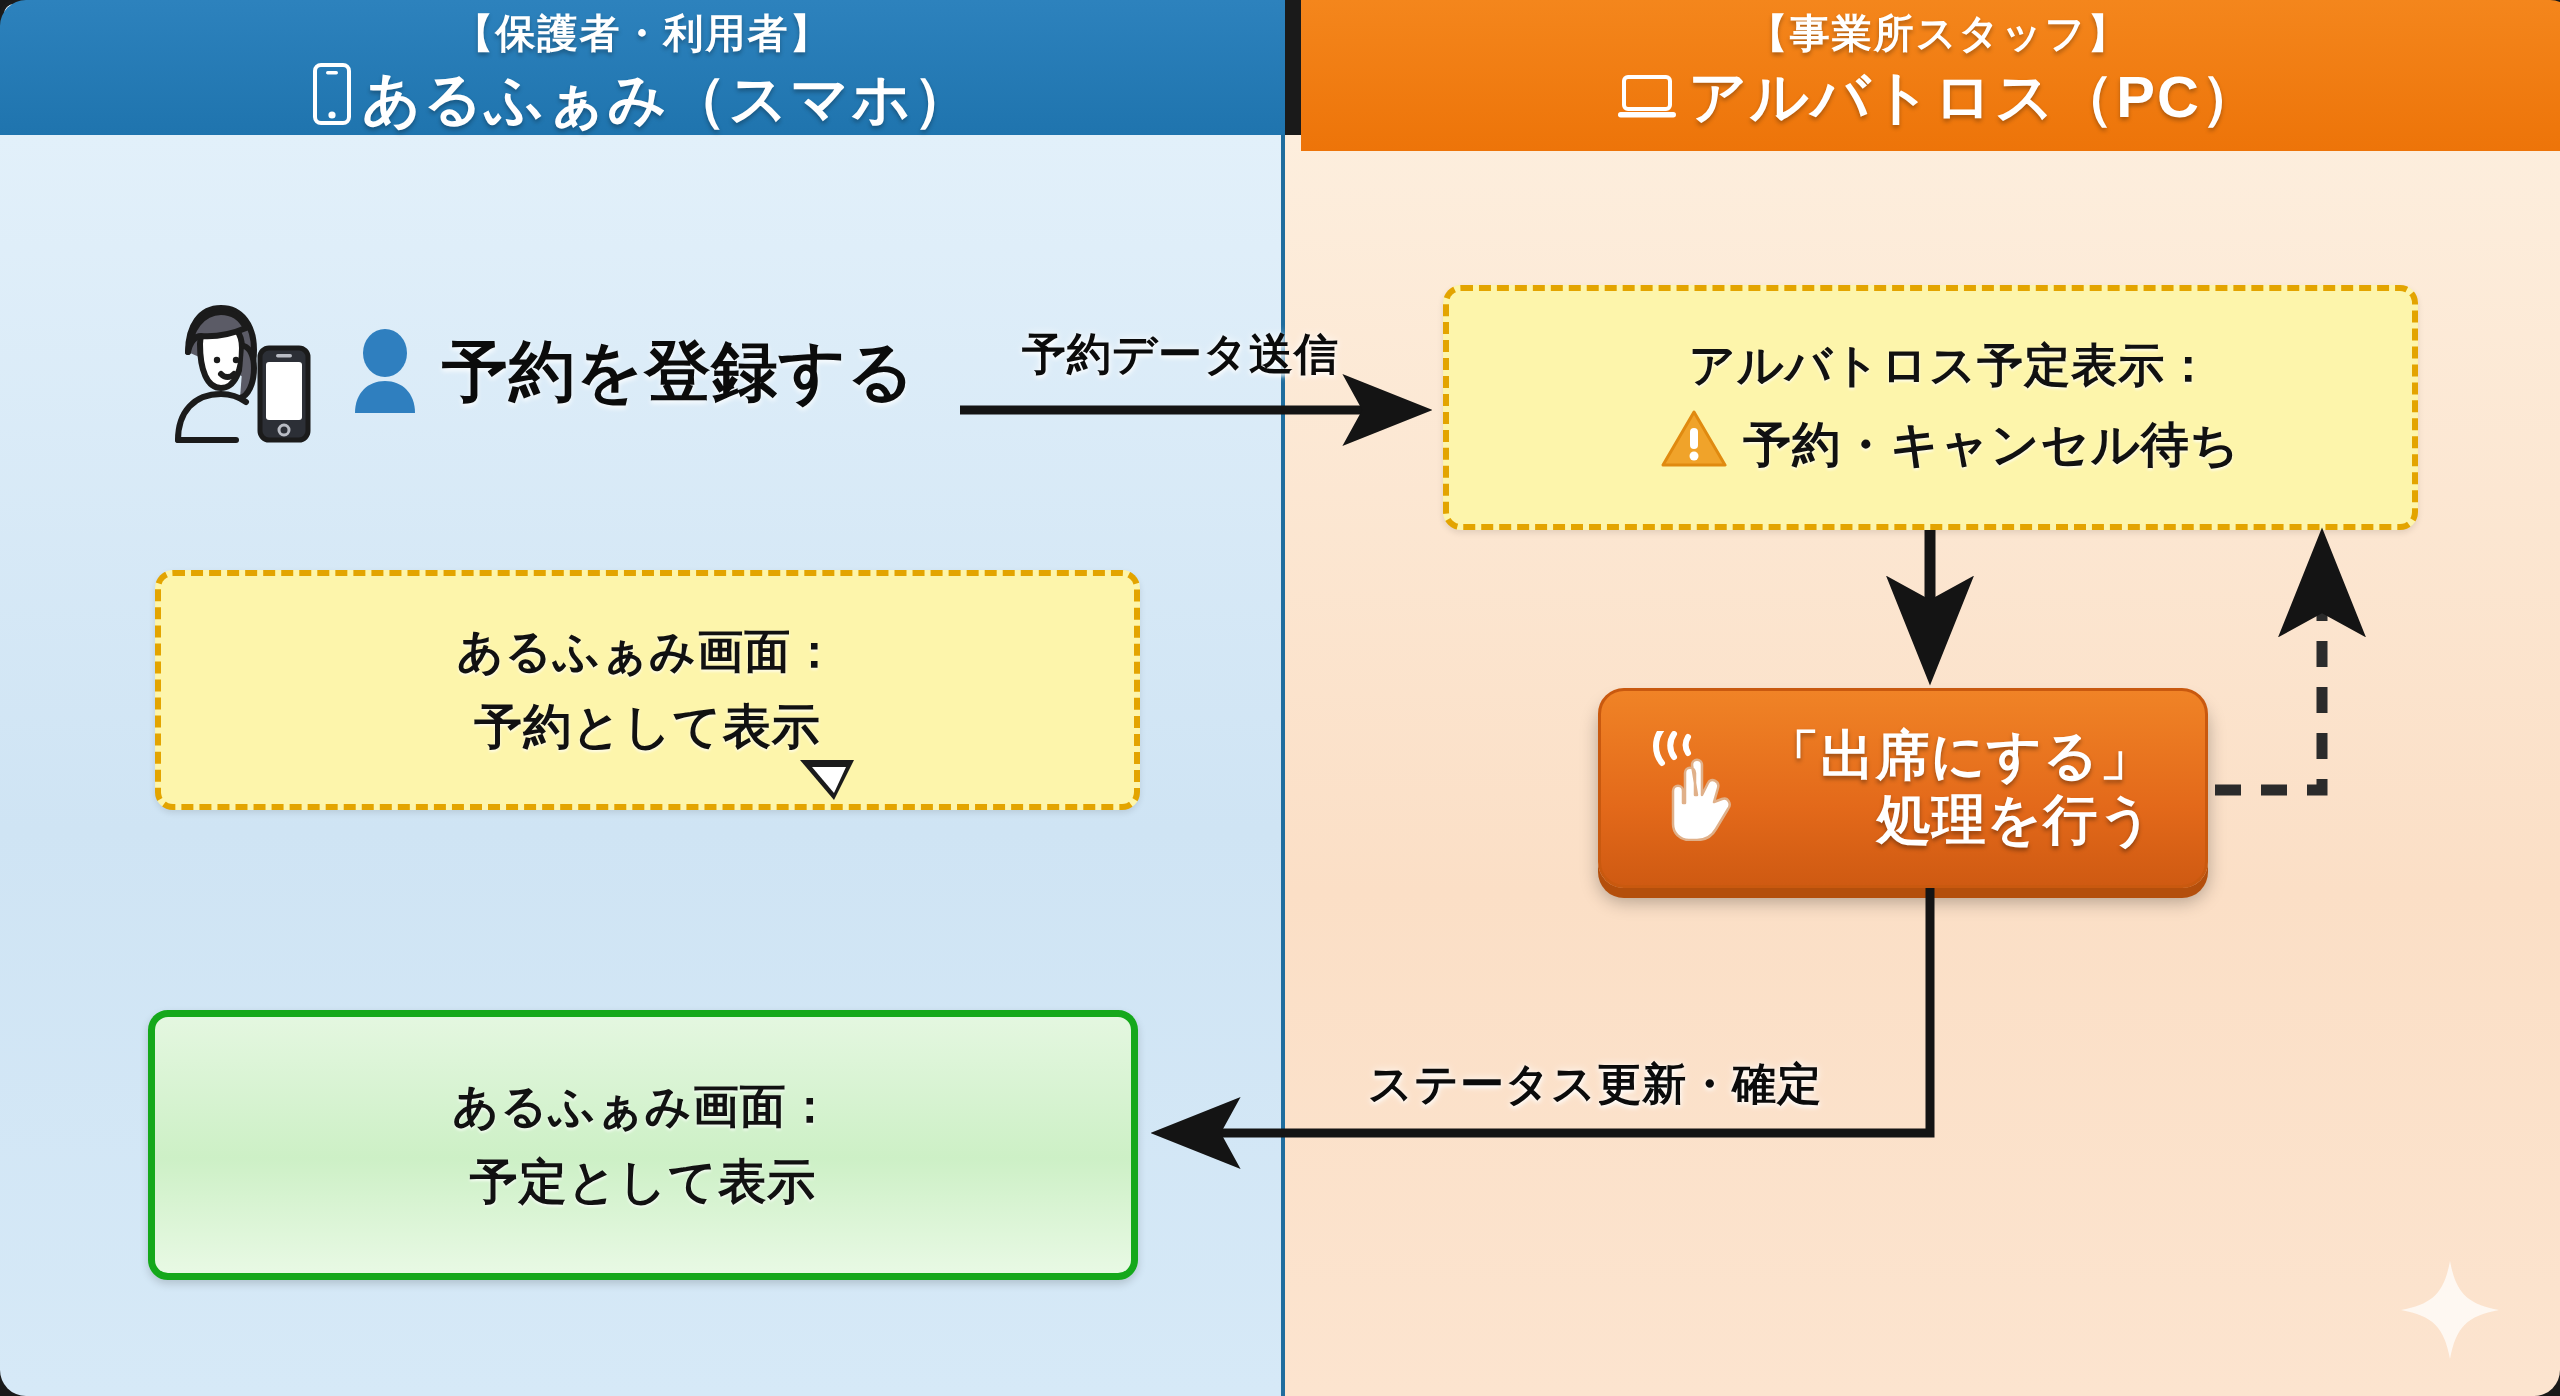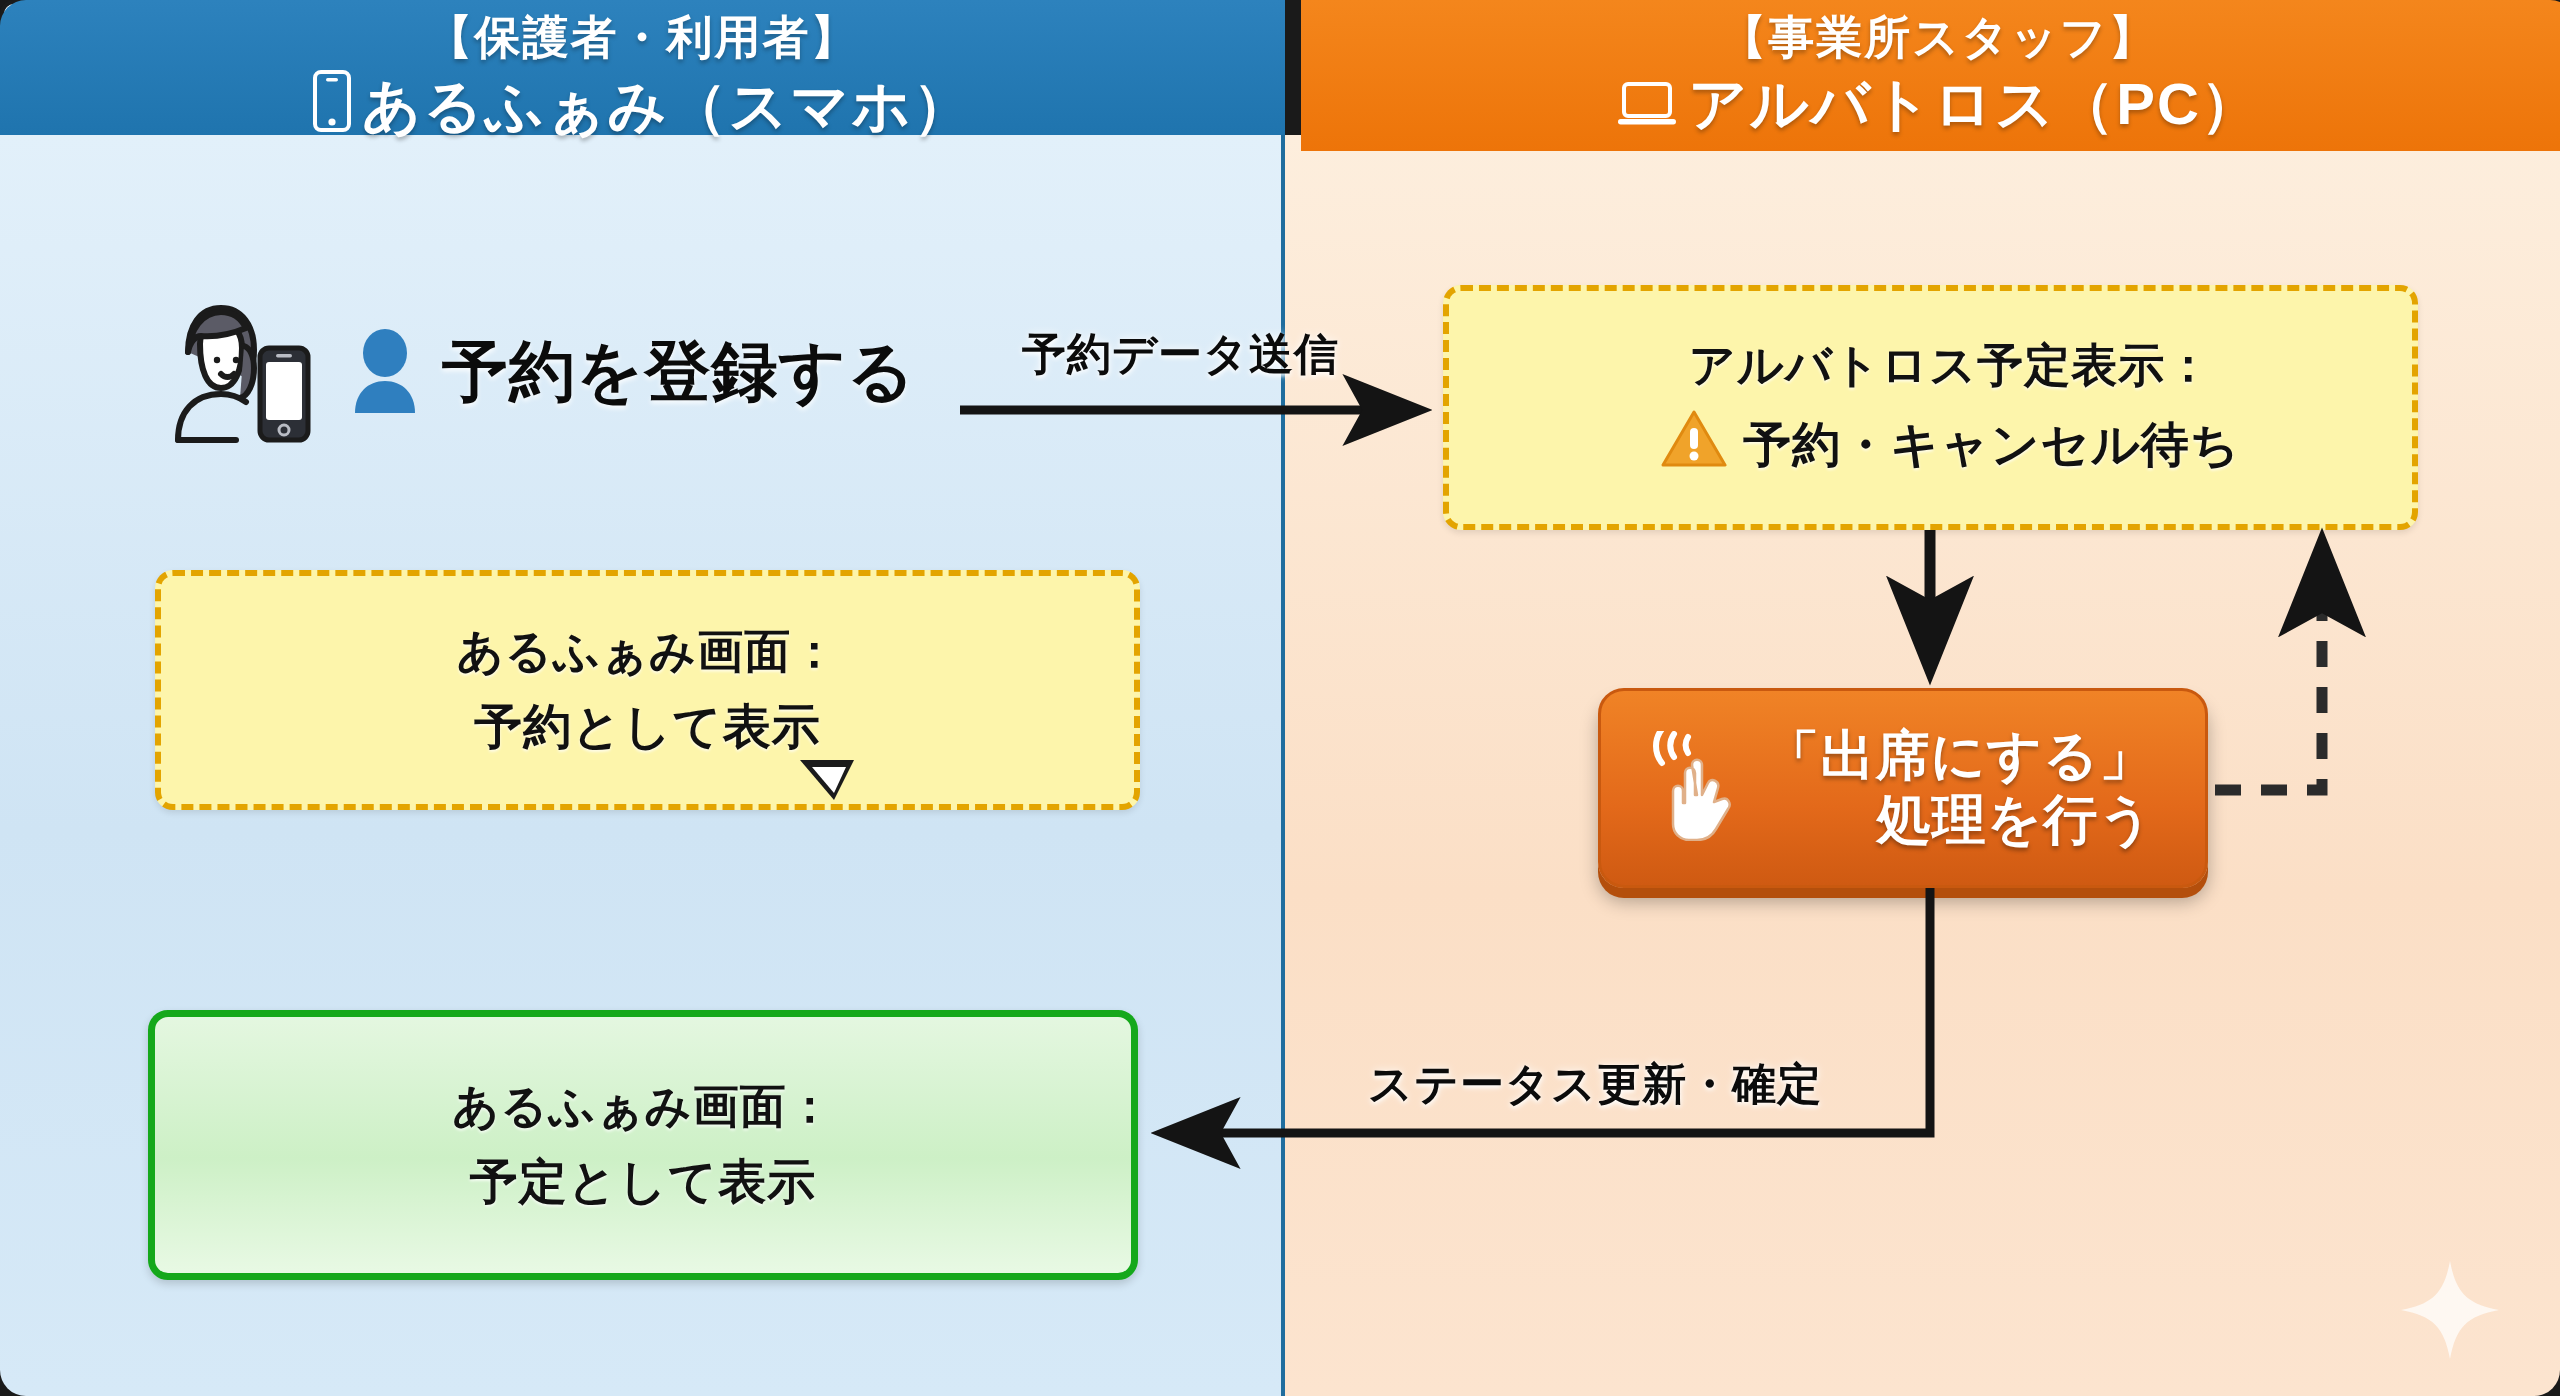--- a/index.html
+++ b/index.html
@@ -37,21 +37,21 @@
     border-radius:0 0 26px 0;
   }
 
   .head-title{
     position:absolute;left:0;right:0;top:10px;
     text-align:center;color:#ffffff;
     font-weight:bold;letter-spacing:2px;
     text-shadow:0 3px 4px rgba(0,0,0,.28);
     line-height:1.18;
   }
-  .head-l1{font-size:46px;display:block;}
+  .head-l1{font-size:40px;display:block;}
   .head-l2{font-size:58px;display:block;margin-top:6px;}
   .head-ico{display:inline-block;vertical-align:-6px;margin-right:10px;}
 
   
   .node{position:absolute;box-sizing:border-box;}
 
   
   .box-dash{
     background:#fdf5ab;
     border:6px dashed #e3a400;

